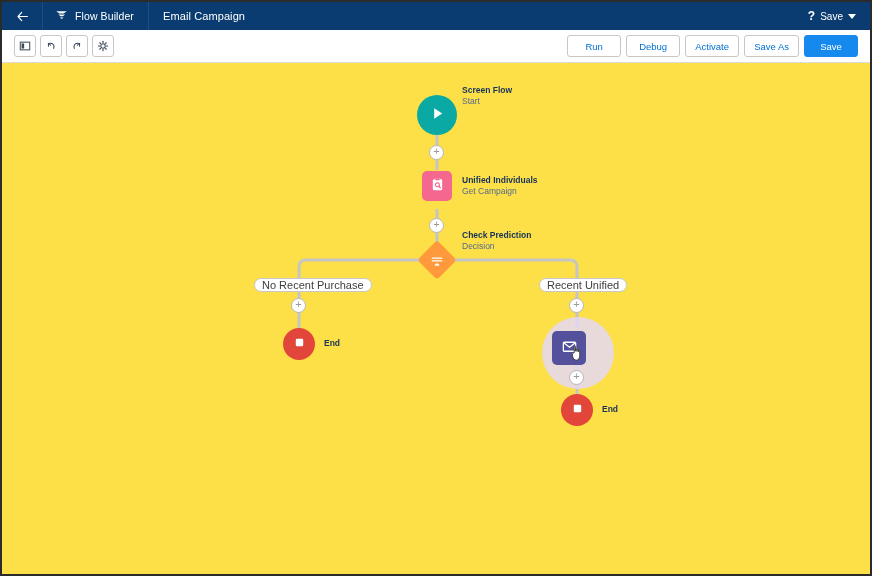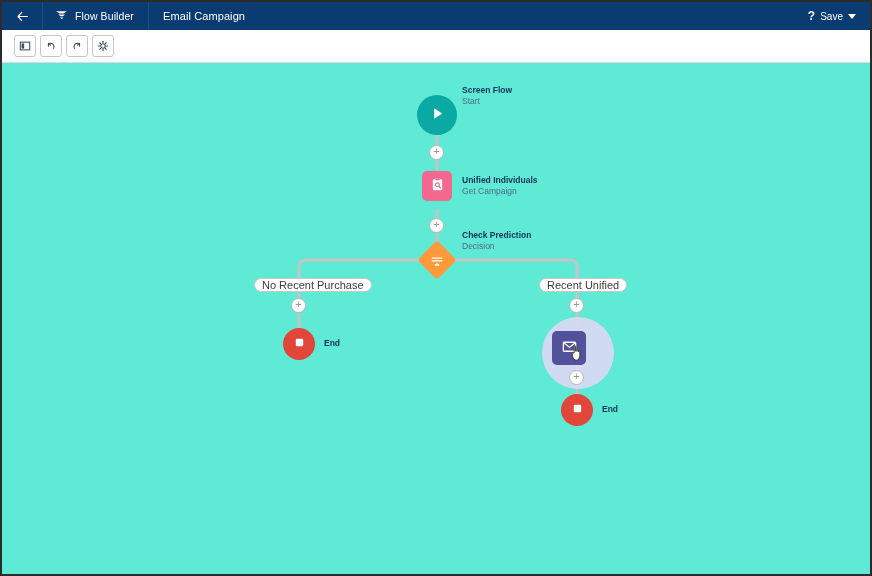--- a/index.html
+++ b/index.html
@@ -119,21 +119,21 @@
     background: #1589ee;
     border-color: #1589ee;
     color: #ffffff;
   }
 
   
   .canvas {
     position: absolute;
     left: 0; top: 61px;
     width: 868px; height: 511px;
-    background: #5eead4;
+    background: #fde047;
     overflow: hidden;
   }
   .svg-layer {
     position: absolute;
     left: 0; top: 0;
     width: 868px; height: 511px;
   }
 
   
   .node { position: absolute; }
@@ -290,20 +290,27 @@
               <path d="M3.2 3.2 L4.2 4.2"></path>
                 <path d="M9.8 9.8 L10.8 10.8"></path>
               <path d="M10.8 3.2 L9.8 4.2"></path>
                 <path d="M4.2 9.8 L3.2 10.8"></path>
             </g>
           </svg>
         </span>
       </div>
     </div>
 
+    <div class="tb-right">
+      <div class="act-btn">Run</div>
+      <div class="act-btn">Debug</div>
+      <div class="act-btn">Activate</div>
+      <div class="act-btn">Save As</div>
+      <div class="act-btn primary">Save</div>
+    </div>
   </div>
 
   <div class="canvas">
 
     <svg class="svg-layer" viewBox="0 0 868 511">
       <g stroke="#c5c5c5" stroke-width="3" fill="none" stroke-linecap="butt">
 
         <path d="M435,72 L435,107"></path>
 
         <path d="M435,146 L435,180"></path>

